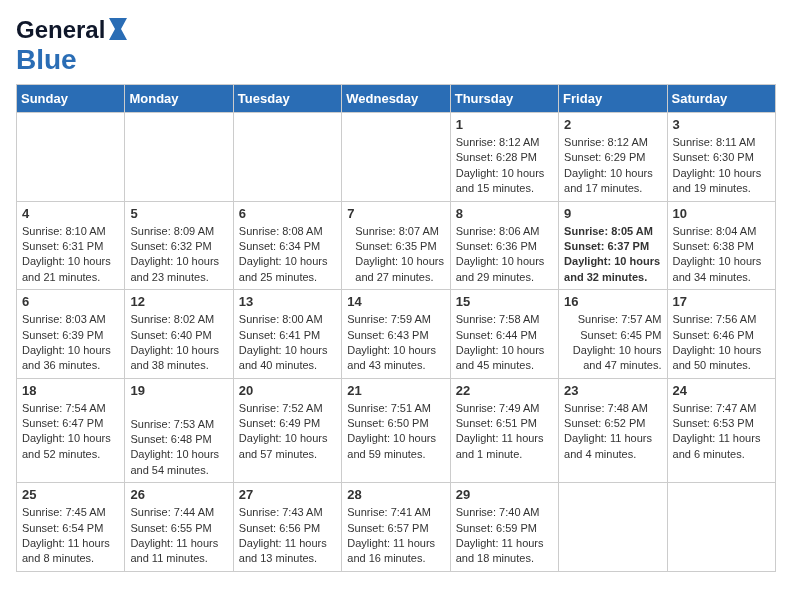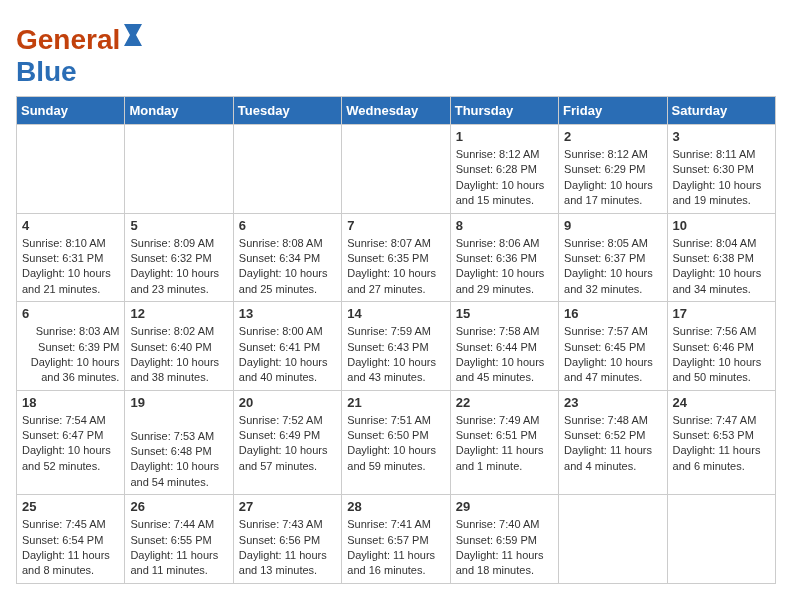--- a/index.html
+++ b/index.html
@@ -69,21 +69,21 @@
       background: #fff;
     }
   </style>
 </head>
 <body>
 
 <div class="header">
   <div class="logo">
   <div>
     <div style="display:flex;align-items:center;">
-      <span style="font-size:28px;font-weight:bold;color:#c2410c;margin-top:8px;">General</span>
+      <span style="font-size:24px;font-weight:bold;color:#0f172a;">General</span>
       <svg width="26" height="26" viewBox="0 0 26 26" style="margin-left:2px;margin-bottom:2px;">
         <polygon points="2,2 20,2 14,13 20,24 2,24 8,13" fill="#2a6db5"></polygon>
       </svg>
     </div>
     <span style="font-size:28px;font-weight:bold;color:#2a6db5;">Blue</span>
   </div>
 </div>
   <div class="title-area">
     <div class="month-title"></div>
     <div class="location"></div>
@@ -147,51 +147,51 @@
         </td>
         <td>
           <span class="day-number">6</span>
           <div class="day-info" style="white-space: pre-line;">Sunrise: 8:08 AM
 Sunset: 6:34 PM
 Daylight: 10 hours
 and 25 minutes.</div>
         </td>
         <td>
           <span class="day-number">7</span>
-          <div class="day-info" style="white-space: pre-line;">Sunrise: 8:07 AM
+          <div class="day-info" style="white-space: pre-line; margin-left: 8px;">Sunrise: 8:07 AM
 Sunset: 6:35 PM
 Daylight: 10 hours
 and 27 minutes.</div>
         </td>
         <td>
           <span class="day-number">8</span>
           <div class="day-info" style="white-space: pre-line;">Sunrise: 8:06 AM
 Sunset: 6:36 PM
 Daylight: 10 hours
 and 29 minutes.</div>
         </td>
         <td>
           <span class="day-number">9</span>
-          <div class="day-info" style="white-space: pre-line;">Sunrise: 8:05 AM
+          <div class="day-info" style="white-space: pre-line; font-weight: bold;">Sunrise: 8:05 AM
 Sunset: 6:37 PM
 Daylight: 10 hours
 and 32 minutes.</div>
         </td>
         <td>
           <span class="day-number">10</span>
           <div class="day-info" style="white-space: pre-line;">Sunrise: 8:04 AM
 Sunset: 6:38 PM
 Daylight: 10 hours
 and 34 minutes.</div>
         </td>
       </tr>
       <tr>
         <td>
           <span class="day-number">6</span>
-          <div class="day-info" style="white-space: pre-line; text-align: right;">Sunrise: 8:03 AM
+          <div class="day-info" style="white-space: pre-line;">Sunrise: 8:03 AM
 Sunset: 6:39 PM
 Daylight: 10 hours
 and 36 minutes.</div>
         </td>
         <td>
           <span class="day-number">12</span>
           <div class="day-info" style="white-space: pre-line;">Sunrise: 8:02 AM
 Sunset: 6:40 PM
 Daylight: 10 hours
 and 38 minutes.</div>
@@ -212,21 +212,21 @@
         </td>
         <td>
           <span class="day-number">15</span>
           <div class="day-info" style="white-space: pre-line;">Sunrise: 7:58 AM
 Sunset: 6:44 PM
 Daylight: 10 hours
 and 45 minutes.</div>
         </td>
         <td>
           <span class="day-number">16</span>
-          <div class="day-info" style="white-space: pre-line;">Sunrise: 7:57 AM
+          <div class="day-info" style="white-space: pre-line; text-align: right;">Sunrise: 7:57 AM
 Sunset: 6:45 PM
 Daylight: 10 hours
 and 47 minutes.</div>
         </td>
         <td>
           <span class="day-number">17</span>
           <div class="day-info" style="white-space: pre-line;">Sunrise: 7:56 AM
 Sunset: 6:46 PM
 Daylight: 10 hours
 and 50 minutes.</div>

